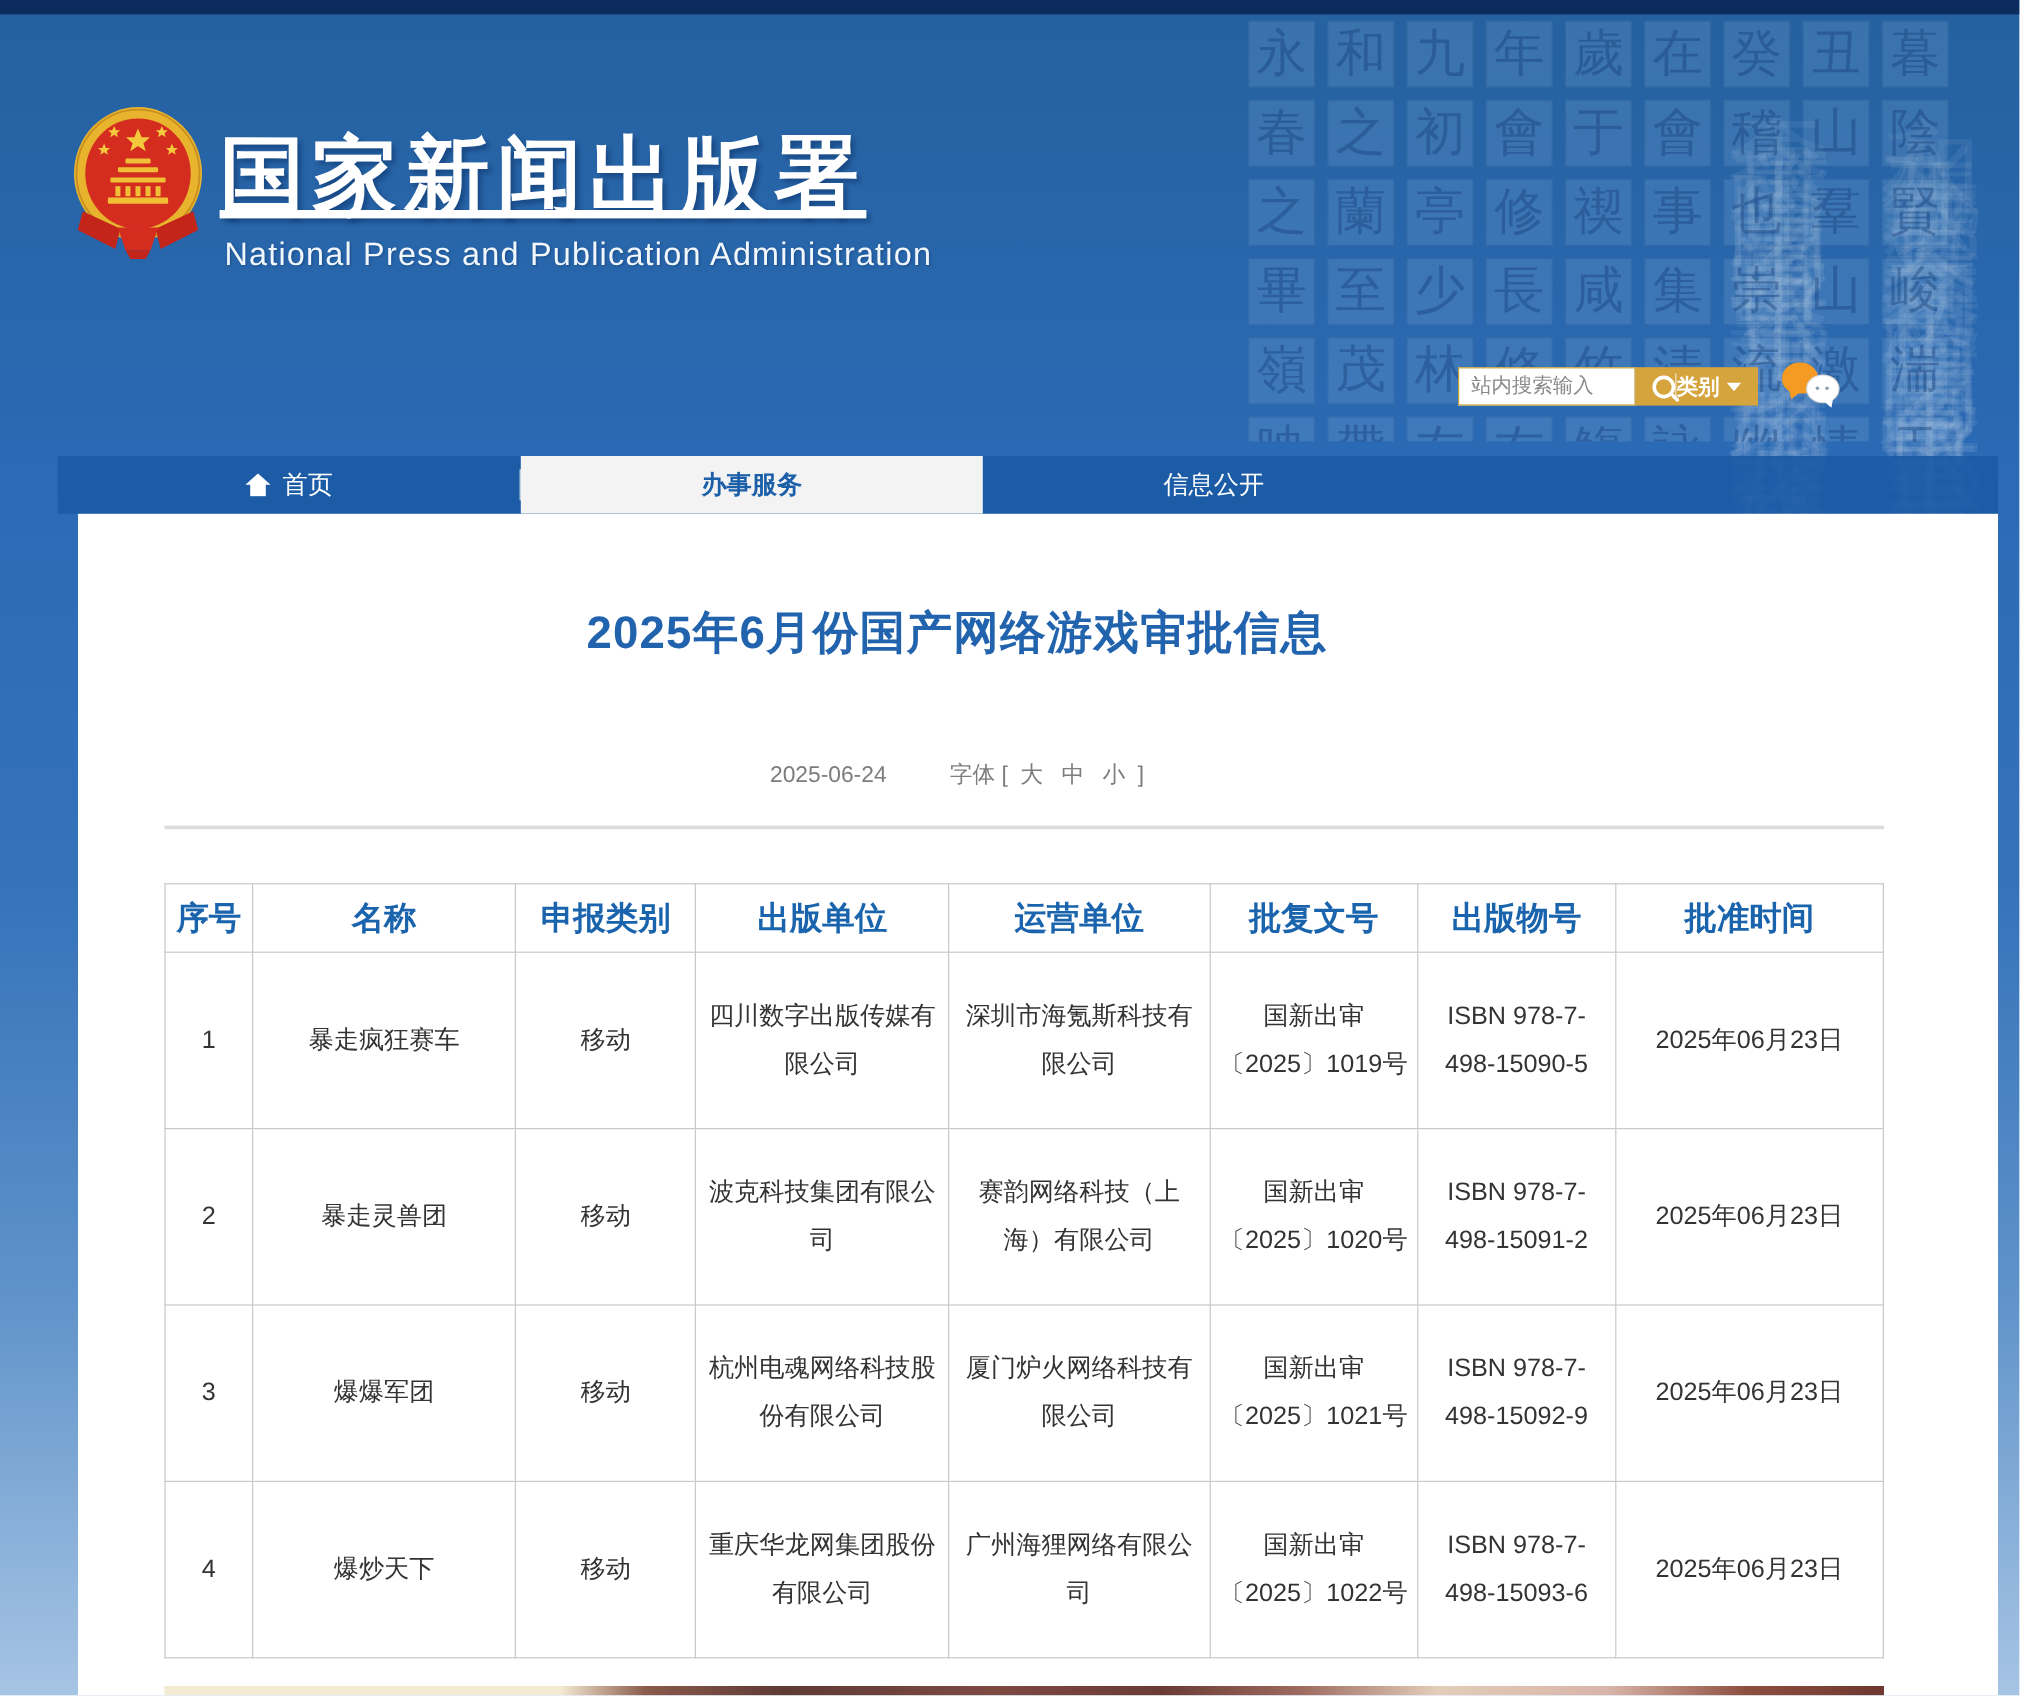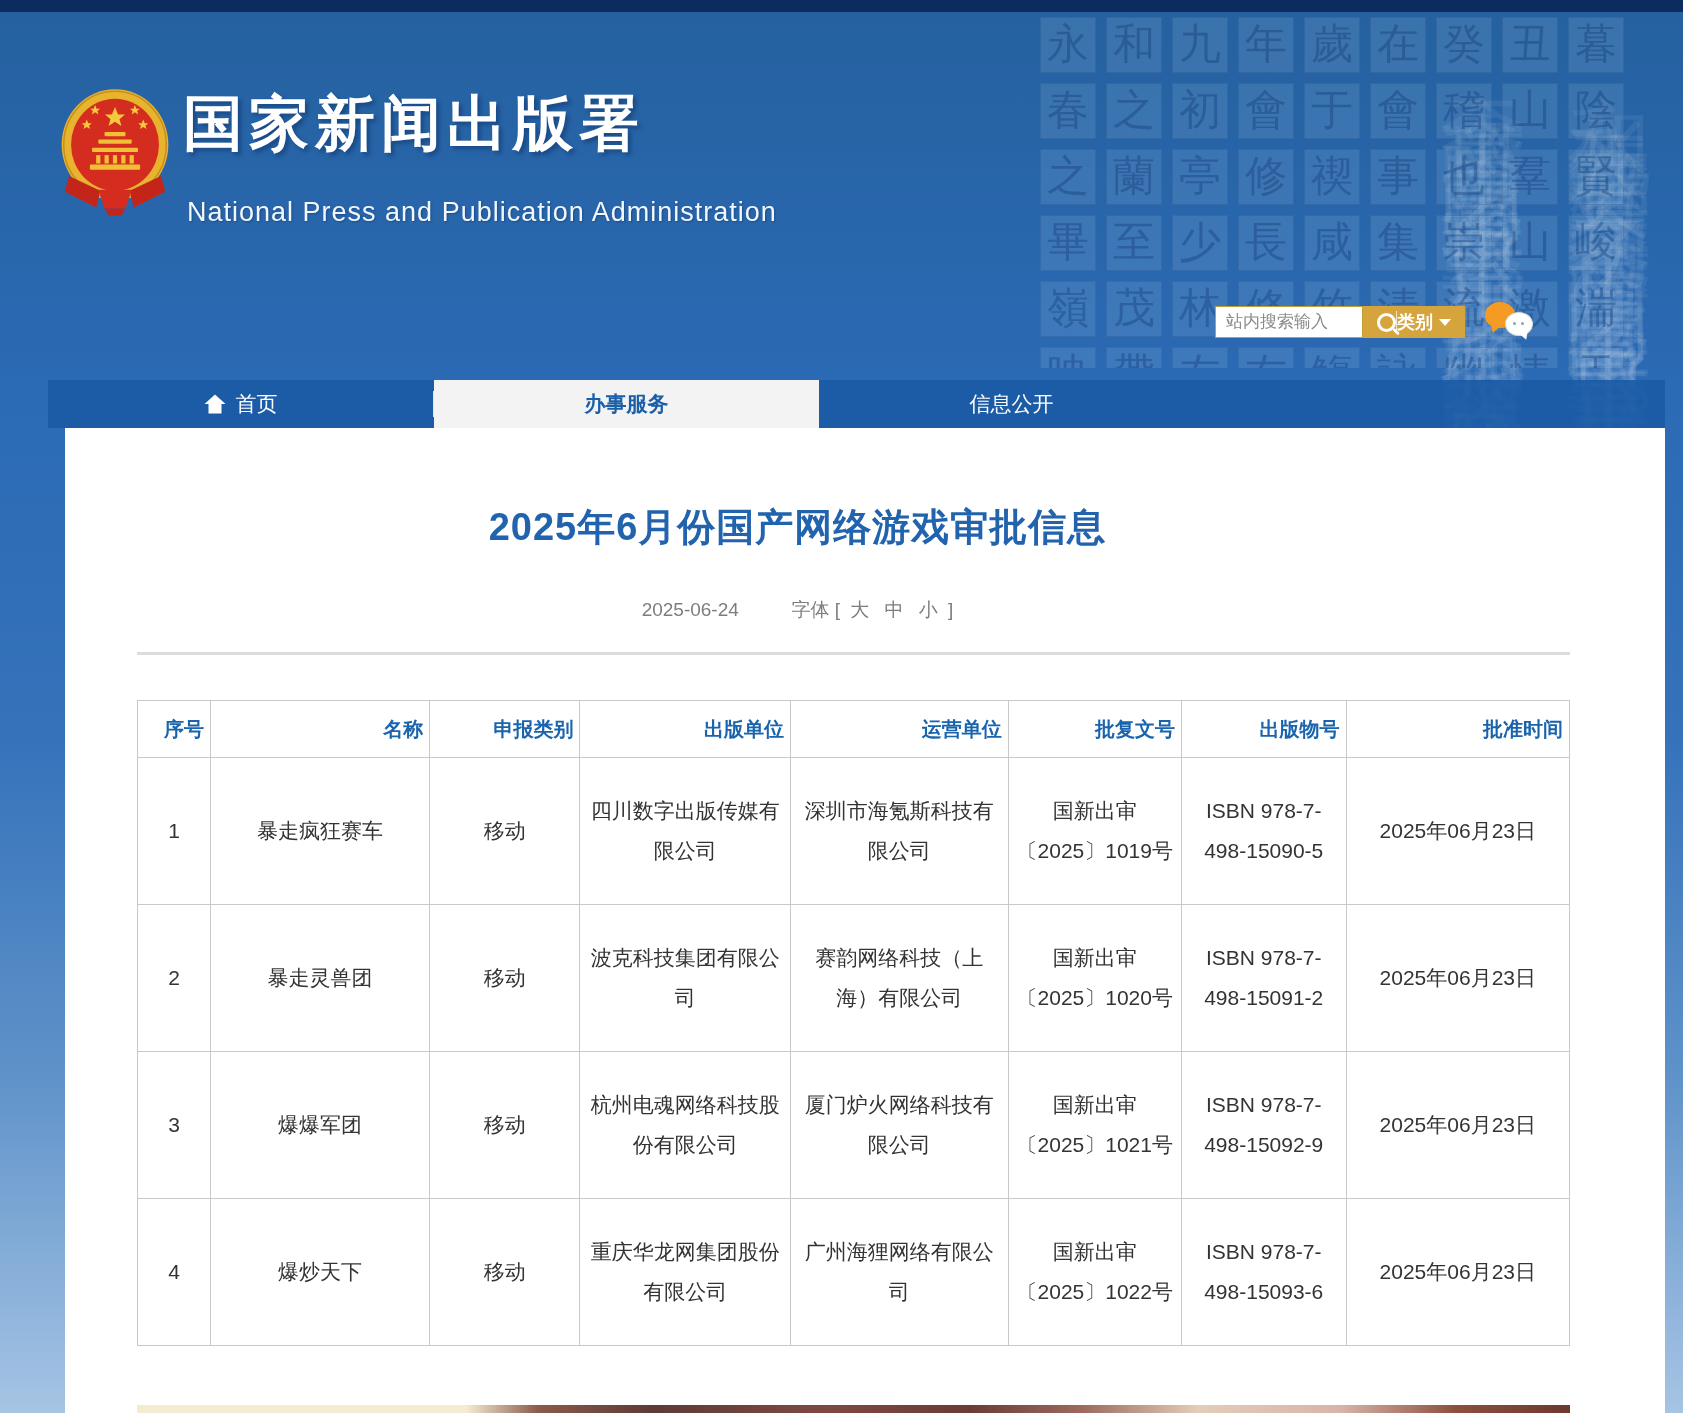--- a/index.html
+++ b/index.html
@@ -19,22 +19,22 @@
 
   
   .wm-tiles{position:absolute;top:12px;right:0;width:648px;height:356px;z-index:1;overflow:hidden;
     display:flex;flex-wrap:wrap;align-content:flex-start;padding-left:6px;}
   .wm-tiles span{width:54px;height:54px;margin:5px;background:rgba(170,203,236,0.16);
     border:1px solid rgba(16,55,110,0.18);color:rgba(20,60,120,0.40);
     font-family:"DejaVu Serif", serif;font-size:42px;line-height:52px;text-align:center;}
 
   
   .emblem{position:absolute;left:52px;top:84px;z-index:2;}
-  .site-title-zh{position:absolute;left:183px;top:84px;z-index:2;color:#ffffff;font-size:60px;
-    font-weight:bold;letter-spacing:6px;text-shadow:3px 3px 4px rgba(6,40,90,0.45);}
+  .site-title-zh{position:absolute;left:183px;top:100px;z-index:2;color:#ffffff;font-size:71px;
+    font-weight:bold;letter-spacing:6px;text-shadow:3px 3px 4px rgba(6,40,90,0.45);text-decoration:underline;}
   .site-title-en{position:absolute;left:187px;top:197px;z-index:2;color:#f2f7fc;font-size:27px;
     letter-spacing:1px;text-shadow:1px 1px 2px rgba(6,40,90,0.4);}
 
   
   .search{position:absolute;left:1215px;top:306px;height:32px;display:flex;z-index:3;}
   .search input{width:148px;height:32px;box-sizing:border-box;border:1px solid #c59f35;
     background:#ffffff;padding:0 10px;font-size:17px;color:#444;outline:none;
     font-family:"Liberation Sans", sans-serif;}
   .search input::placeholder{color:#8a8a8a;}
   .search-gold{width:102px;height:32px;background:#d5a43c;display:flex;align-items:center;
@@ -70,31 +70,31 @@
   
   .panel{position:absolute;left:65px;top:428px;width:1600px;height:985px;background:#ffffff;z-index:3;}
 
   .breadcrumb{margin:0 28px 0 0;padding:13px 0 10px 21px;border-bottom:2px solid #2264ae;
     font-size:17px;color:#333;}
   .breadcrumb a{color:#333;text-decoration:none;cursor:pointer;}
   .bsep{margin:0 9px;color:#555;}
 
   .article-title{margin:74px 0 0 0;width:1465px;text-align:center;
     color:#2263ae;font-size:38px;font-weight:600;letter-spacing:1px;}
-  .meta{margin-top:44px;width:1465px;text-align:center;color:#7d7d7d;font-size:19px;}
+  .meta{margin-top:80px;width:1465px;text-align:center;color:#7d7d7d;font-size:19px;}
   .meta .gap{display:inline-block;width:42px;}
   .meta a{color:#7d7d7d;text-decoration:none;margin:0 5px;cursor:pointer;}
   .meta .bk{color:#7d7d7d;}
 
   .divider{margin:29px 0 0 72px;width:1433px;height:3px;background:#dcdcdc;}
 
   table.approval{margin:45px 0 0 72px;width:1433px;border-collapse:collapse;table-layout:fixed;}
   table.approval th,table.approval td{border:1px solid #c9c9c9;text-align:center;vertical-align:middle;
     padding:0 6px;overflow:hidden;}
-  table.approval th{height:56px;color:#1a64ad;font-size:20px;font-weight:bold;background:#fff;text-align:right;}
+  table.approval th{height:56px;color:#1a64ad;font-size:27px;font-weight:bold;background:#fff;}
   table.approval td{height:146px;color:#333;font-size:21px;line-height:40px;}
 
   .bottom-strip{position:absolute;left:72px;bottom:0;width:1433px;height:8px;
     background:linear-gradient(90deg,#f4ebd3 0%,#f4ebd3 23%,#8a5a4b 28%,#5f3a35 36%,#7d4a42 48%,
       #6b3b34 58%,#9c6a5e 66%,#e3cdb9 74%,#d8b4a8 84%,#8c4f3f 92%,#6e3830 100%);}
 </style>
 </head>
 <body>
 
 <div class="page">

